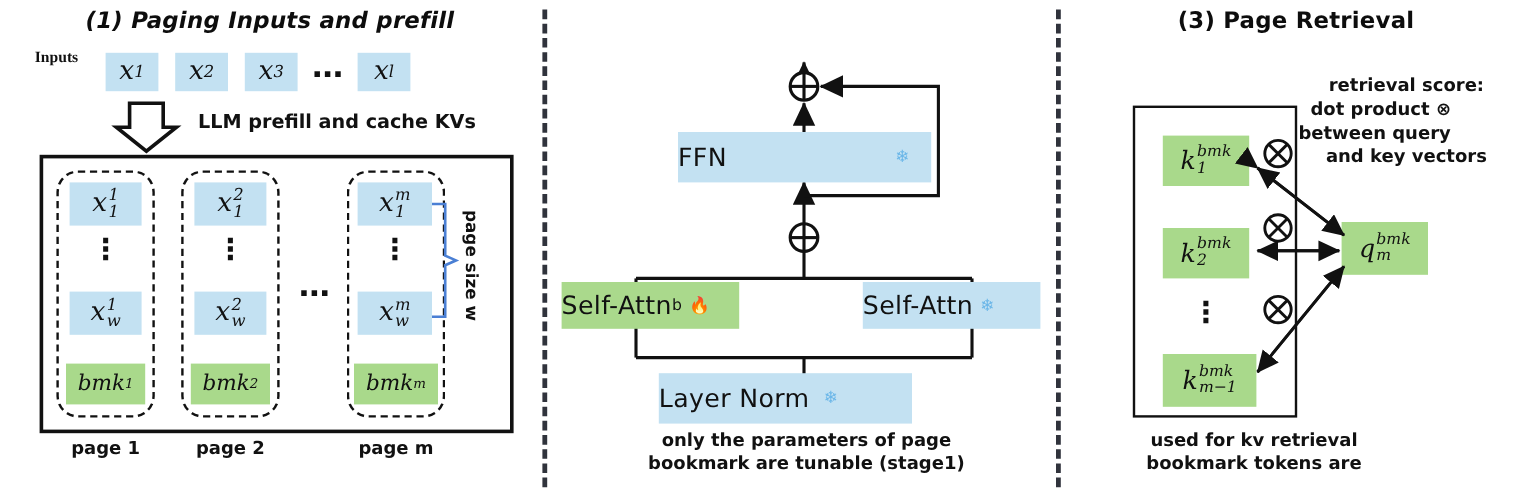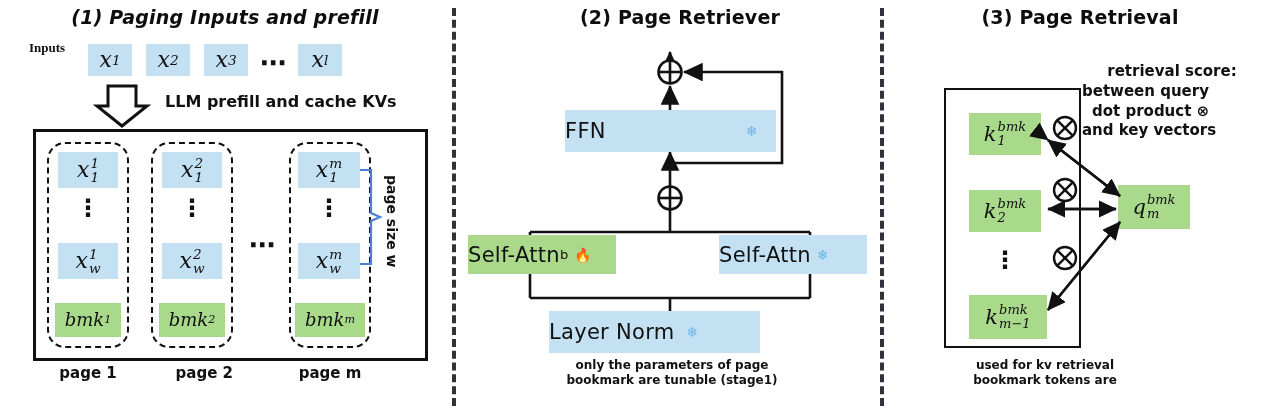--- a/index.html
+++ b/index.html
@@ -71,21 +71,21 @@
   .lbl {
     font-family: "DejaVu Sans", sans-serif;
     font-weight: bold;
     color: #111;
     white-space: nowrap;
   }
   .lbl-small { font-size: 13px; }
   .caption {
     font-family: "DejaVu Sans", sans-serif;
     font-weight: bold;
-    font-size: 12px;
+    font-size: 15px;
     color: #111;
     text-align: center;
     line-height: 1.25;
   }
 
   
   .frame-solid { border: 3px solid #111; background: transparent; }
   .frame-dashed { border: 2.5px dashed #111; border-radius: 18px; background: transparent; }
   .frame-thin { border: 2.5px solid #111; background: transparent; }
 
@@ -218,21 +218,21 @@
     <span>x</span>
       <span class="supsub">
         <span>2</span>
         <span>w</span>
       </span>
   </div>
   <div class="abs tok tok-green" style="left:159px; top:303px; width:66px; height:34px; font-size:18px;">
     <span>bmk</span>
       <sup>2</sup>
   </div>
-  <div class="abs lbl" style="left:151px; top:364px; width:82px; text-align:right; font-size:15px;">page 2</div>
+  <div class="abs lbl" style="left:151px; top:364px; width:82px; text-align:center; font-size:15px;">page 2</div>
 
   <div class="abs hdots" style="left:240px; top:230px; width:46px; text-align:center;">⋯</div>
 
   <div class="abs frame-dashed" style="left:289px; top:142px; width:82px; height:206px;"></div>
   <div class="abs tok tok-blue" style="left:298px; top:152px; width:62px; height:36px; font-size:22px;">
     <span>x</span>
       <span class="supsub">
         <span>m</span>
         <span>1</span>
       </span>
@@ -251,21 +251,20 @@
   </div>
   <div class="abs lbl" style="left:289px; top:364px; width:82px; text-align:center; font-size:15px;">page m</div>
 
   <div class="abs" style="left:358px; top:168px;">
     <svg width="26" height="98" viewBox="0 0 26 98">
       <path d="M2,2 L13,2 L13,45 L22,49 L13,53 L13,96 L2,96" fill="none" stroke="#4a7fd4" stroke-width="2.2" stroke-linejoin="miter" stroke-linecap="butt"></path>
     </svg>
   </div>
   <div class="abs vert" style="left:400px; top:175px;">page size w</div>
 
-  <div class="abs panel-title" style="left:530px; top:6px; width:300px;">(2) Page Retriever</div>
 
   <div class="abs" style="left:452px; top:0px;">
     <svg width="430" height="415" viewBox="0 0 430 415">
       <defs>
         <marker id="ah" markerWidth="9" markerHeight="9" refX="7.2" refY="3.6" orient="auto" markerUnits="strokeWidth">
           <path d="M0,0 L7.6,3.6 L0,7.2 z" fill="#111111"></path>
         </marker>
       </defs>
       <g stroke="#111111" stroke-width="2.6" fill="none">
 
@@ -327,23 +326,23 @@
 
   <div class="abs caption" style="left:487px; top:358px; width:370px;">
     <div>only the parameters of page</div>
     <div>bookmark are tunable (stage1)</div>
   </div>
 
   <div class="abs panel-title" style="left:930px; top:6px; width:300px;">(3) Page Retrieval</div>
 
   <div class="abs" style="left:1082px; top:62px; width:180px;">
     <div class="lbl" style="font-size:15px; text-align:center; line-height:1.32;">retrieval score:</div>
+    <div class="lbl" style="font-size:15px; text-align:left; line-height:1.32; padding-left:10px;">dot product ⊗</div>
     <div class="lbl" style="font-size:15px; text-align:left; line-height:1.32;">between query</div>
-    <div class="lbl" style="font-size:15px; text-align:left; line-height:1.32; padding-left:10px;">dot product ⊗</div>
-    <div class="lbl" style="font-size:15px; text-align:left; line-height:1.32;">and key vectors</div>
+    <div class="lbl" style="font-size:15px; text-align:center; line-height:1.32;">and key vectors</div>
   </div>
 
   <div class="abs frame-thin" style="left:944px; top:88px; width:137px; height:260px;"></div>
 
   <div class="abs tok tok-green" style="left:969px; top:113px; width:72px; height:42px; font-size:21px;">
     <span>k</span>
       <span class="supsub">
         <span>bmk</span>
         <span>1</span>
       </span>

